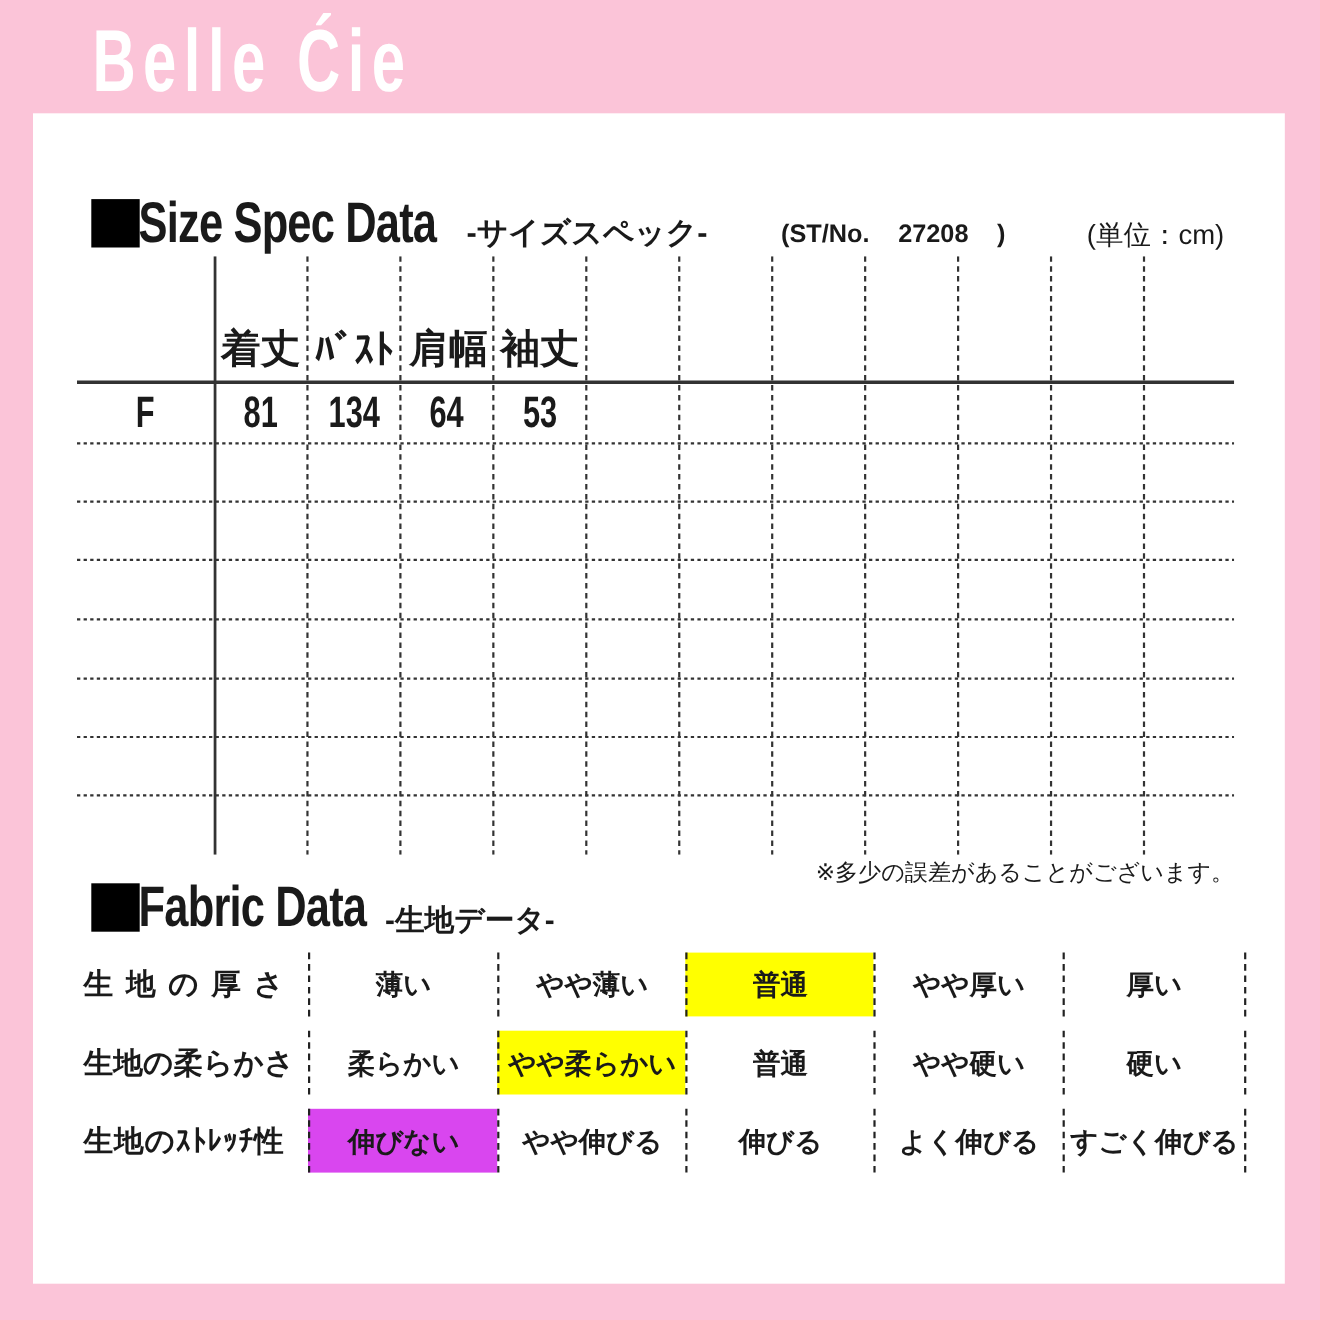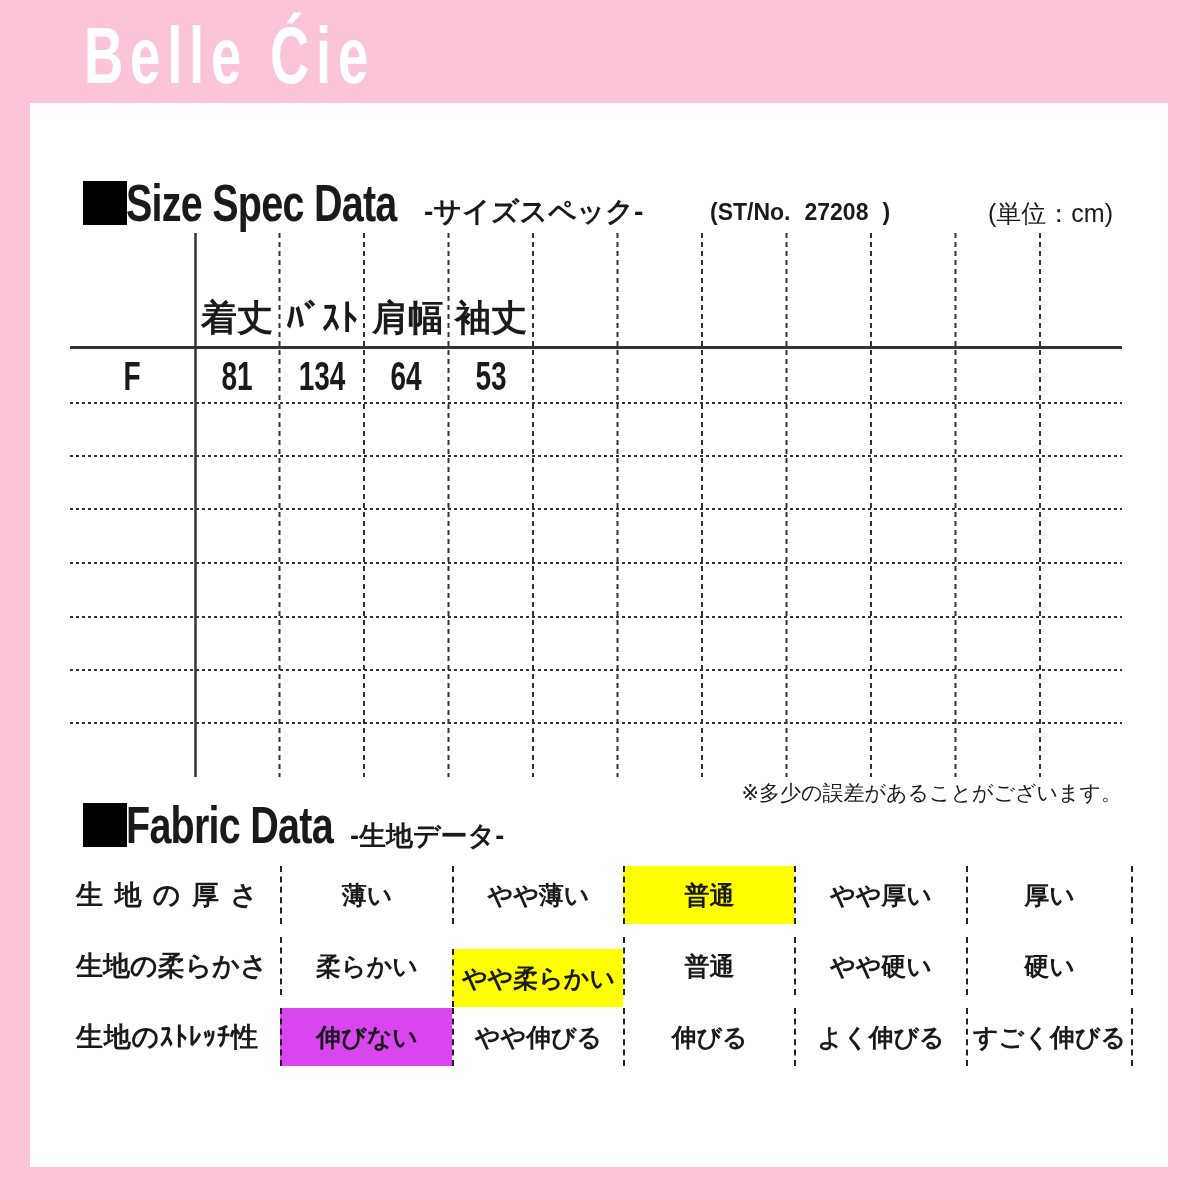--- a/index.html
+++ b/index.html
@@ -29,21 +29,21 @@
   }
   
   .sq{position:absolute;width:44px;height:44px;background:#000;}
   .sec-title{
     position:absolute;font-size:52px;line-height:50px;font-weight:bold;
     white-space:nowrap;transform:scaleX(.76);transform-origin:left top;
     letter-spacing:-1px;
   }
   .sec-sub{position:absolute;font-size:28px;line-height:28px;font-weight:bold;white-space:nowrap;}
   .stno{
-    position:absolute;left:710px;top:199px;display:flex;gap:14px;
+    position:absolute;left:710px;top:199px;display:flex;gap:26px;
     font-size:23px;font-weight:bold;align-items:flex-end;white-space:nowrap;
   }
   .unit{position:absolute;left:988px;top:197px;font-size:25px;font-weight:normal;white-space:nowrap;}
   
   .grid-svg{position:absolute;left:70px;top:233px;}
   .cell-txt{
     position:absolute;font-weight:bold;white-space:nowrap;
     transform:translate(-50%,-50%);
   }
   .hdr{font-size:36px;}
@@ -142,21 +142,21 @@
     <div class="cell c1">薄い</div>
     <div class="cell c2">やや薄い</div>
     <div class="cell c3" style="background: rgb(255, 255, 0);">普通</div>
     <div class="cell c4">やや厚い</div>
     <div class="cell c5">厚い</div>
   </div>
 
   <div class="frow" style="top:71px;">
     <div class="frow-label">生地の柔らかさ</div>
     <div class="cell c1">柔らかい</div>
-    <div class="cell c2" style="background: rgb(255, 255, 0); margin-top: 12px;">やや柔らかい</div>
+    <div class="cell c2" style="background: rgb(255, 255, 0);">やや柔らかい</div>
     <div class="cell c3">普通</div>
     <div class="cell c4">やや硬い</div>
     <div class="cell c5">硬い</div>
   </div>
 
   <div class="frow" style="top:142px;">
     <div class="frow-label">生地のｽﾄﾚｯﾁ性</div>
     <div class="cell c1" style="background: #d946ef;">伸びない</div>
     <div class="cell c2">やや伸びる</div>
     <div class="cell c3">伸びる</div>

